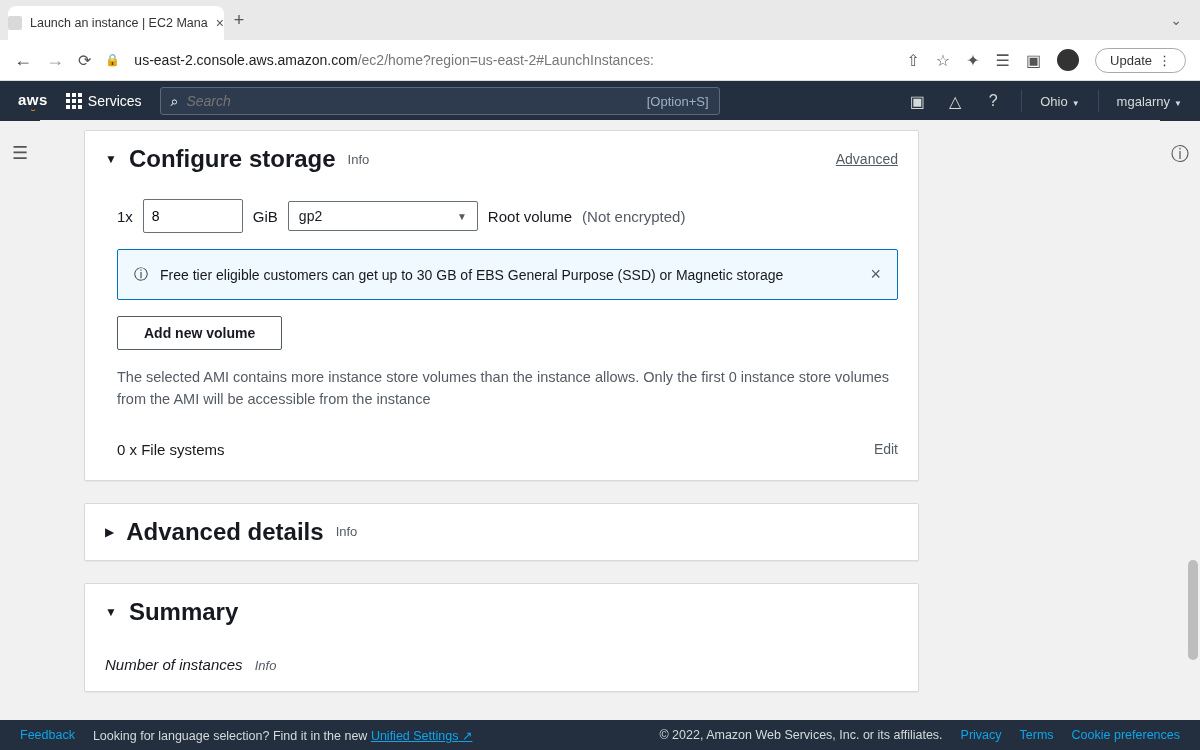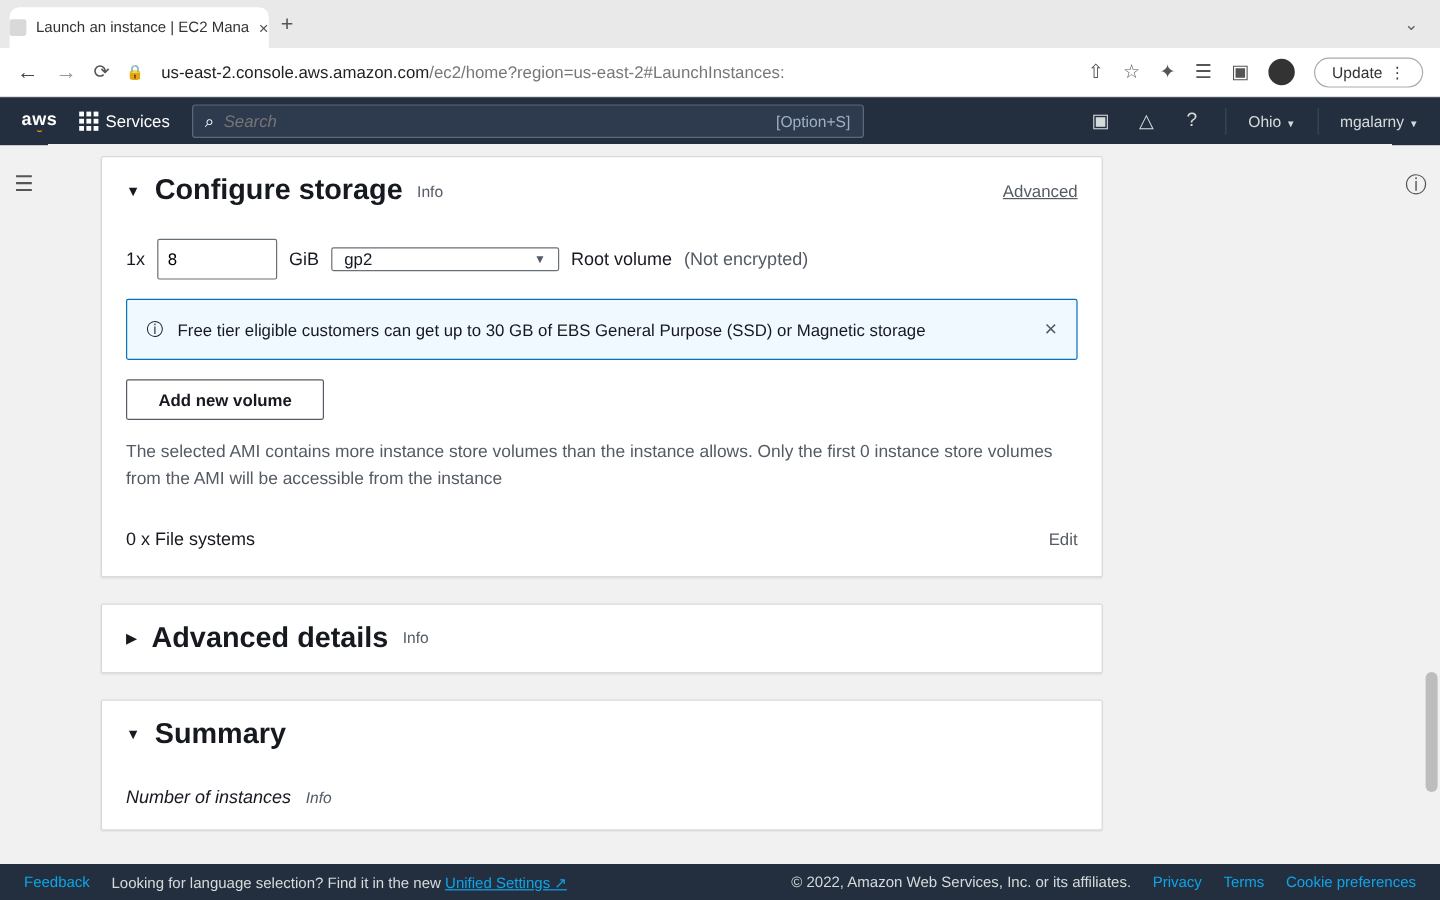--- a/index.html
+++ b/index.html
@@ -52,24 +52,24 @@
 .content-inner { width: 835px; margin: 10px 0 0 44px; }
 
 .panel { background: #fff; border: 1px solid #d5dbdb; border-radius: 2px; box-shadow: 0 1px 1px rgba(0,0,0,0.05); margin-bottom: 22px; }
 .panel-header { padding: 14px 20px; display:flex; align-items:center; gap:12px; }
 .panel-header .expander { font-size: 12px; color:#16191f; }
 .panel-header .title { font-size: 24px; font-weight: 700; color:#16191f; }
 .panel-header .info { font-size: 13px; color:#545b64; font-weight:400; }
 .panel-header .spacer { flex:1; }
 .panel-header .action-link { font-size: 14px; color:#545b64; text-decoration: underline; }
 
-.storage-body { padding: 0 20px 18px; border-top: none; }
+.storage-body { padding: 0 20px 18px; border-top: none; margin-left: 12px; }
 .storage-row { display:flex; align-items:center; gap: 10px; padding: 12px 0 16px; font-size:15px; color:#16191f; }
 .storage-row input.size { width: 100px; height: 34px; border:1px solid #687078; border-radius:2px; padding: 0 8px; font-size:14px; }
-.storage-row .select { width: 190px; height:20px; border:1px solid #687078; border-radius:2px; padding:0 10px; display:flex; align-items:center; justify-content:space-between; font-size:14px; color:#16191f; }
+.storage-row .select { width: 190px; height:30px; border:1px solid #687078; border-radius:2px; padding:0 10px; display:flex; align-items:center; justify-content:space-between; font-size:14px; color:#16191f; }
 .storage-row .select .tri { font-size:10px; color:#545b64; }
 .storage-row .root { font-size:15px; color:#16191f; }
 .storage-row .enc { color:#545b64; }
 
 .info-banner { border:1px solid #0073bb; background:#f0f9ff; border-radius:2px; padding: 14px 16px; display:flex; align-items:center; gap:12px; font-size:14px; color:#16191f; margin-bottom:16px; }
 .info-banner .close { margin-left:auto; font-size:18px; color:#545b64; }
 
 .add-vol-btn { border:1.3px solid #545b64; background:#fff; border-radius:2px; height:34px; padding: 0 26px; font-size:14px; font-weight:600; color:#16191f; }
 
 .note { color:#545b64; font-size:14.5px; line-height:1.55; padding: 16px 0; }

